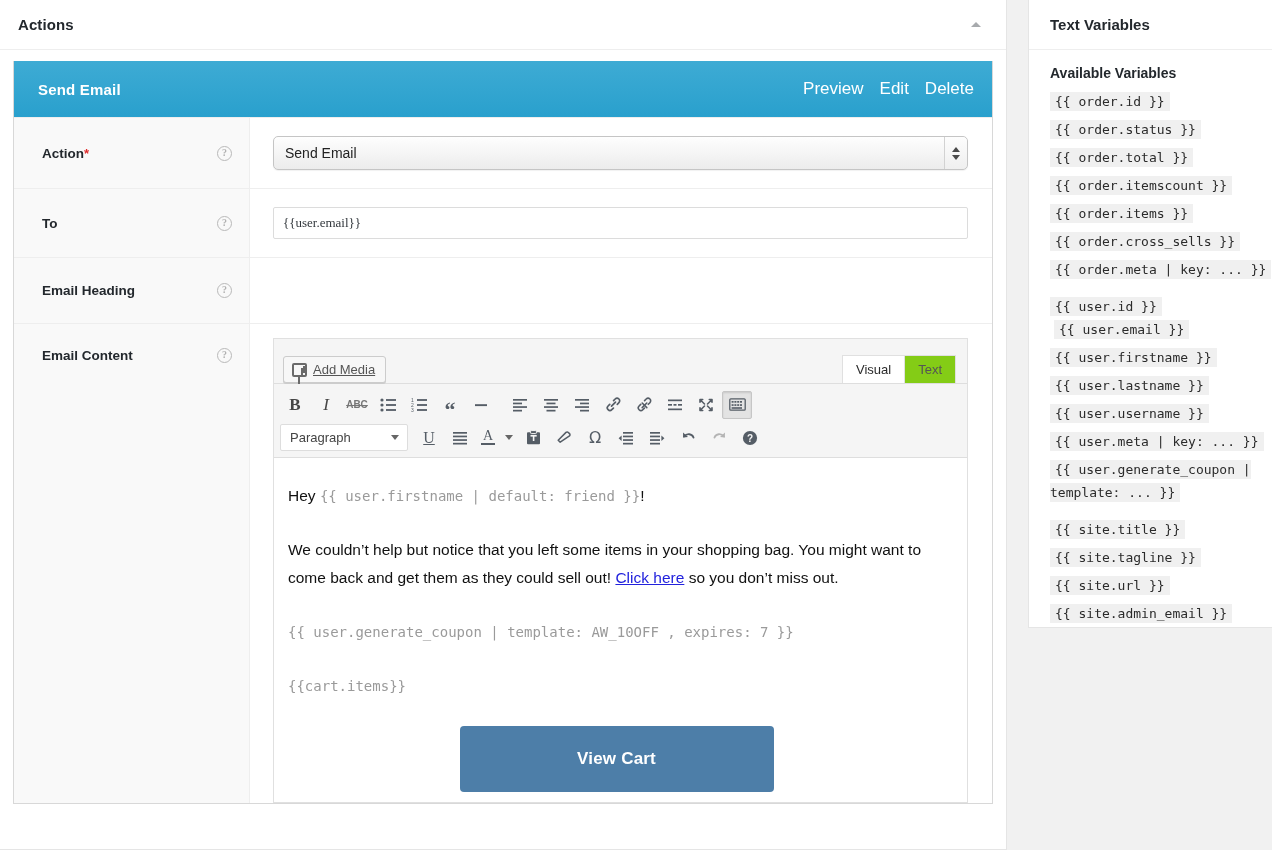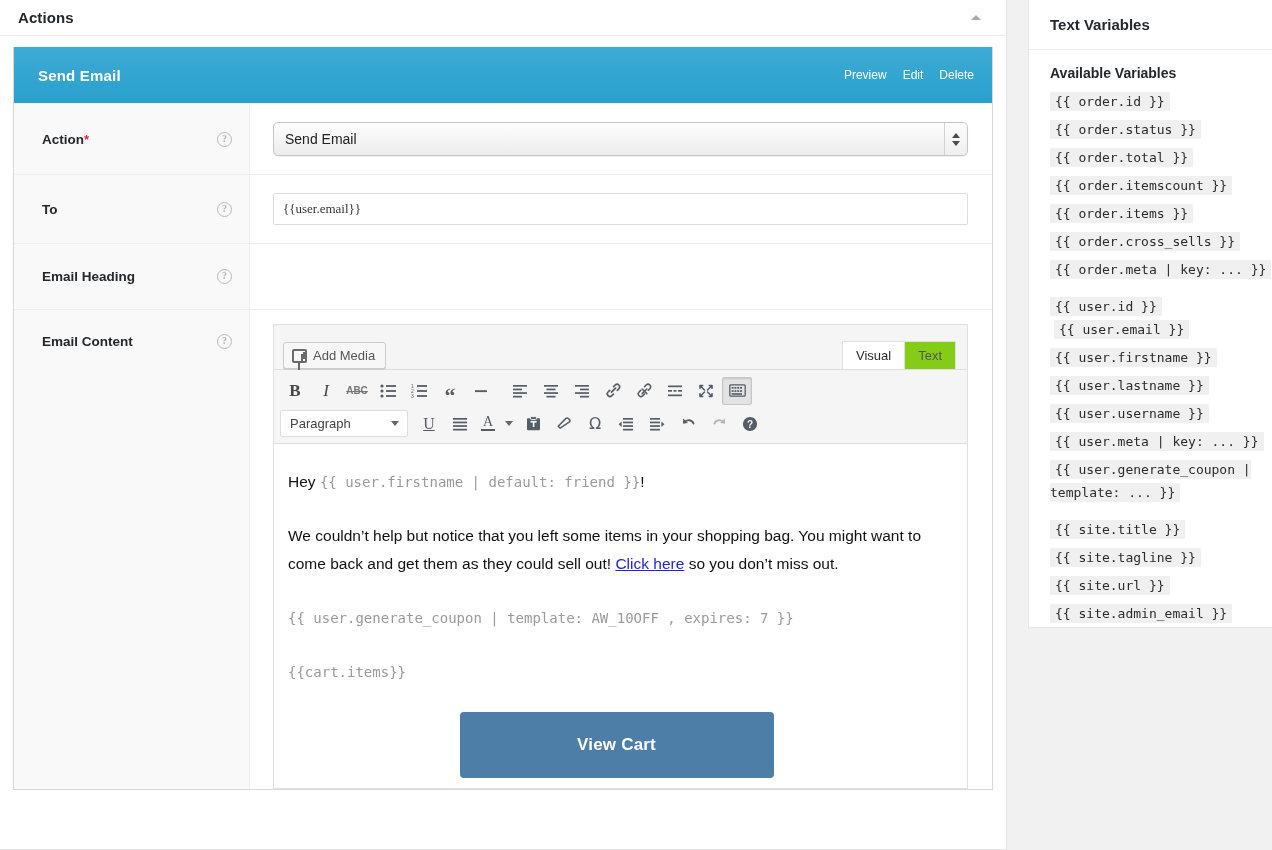--- a/index.html
+++ b/index.html
@@ -22,21 +22,21 @@
     position: absolute;
     left: 0; top: 0;
     width: 1007px;
     background: #ffffff;
     border: 1px solid #e5e5e5;
     border-left: none;
     border-top: none;
     min-height: 850px;
   }
   .actions-header {
-    height: 36px;
+    height: 50px;
     display: flex;
     align-items: center;
     justify-content: space-between;
     padding: 0 18px 0 18px;
     border-bottom: 1px solid #eeeeee;
     background: #fff;
   }
   .actions-title {
     font-size: 15px;
     font-weight: bold;
@@ -76,21 +76,21 @@
   }
   .action-card-title {
     font-size: 15px;
     font-weight: bold;
     color: #ffffff;
     letter-spacing: .2px;
   }
   .action-card-links { display: flex; gap: 16px; }
   .action-card-links a {
     color: #ffffff;
-    font-size: 12px;
+    font-size: 17px;
     text-decoration: none;
     cursor: pointer;
   }
 
   
   .field-row {
     display: flex;
     border-top: 1px solid #eeeeee;
     min-height: 66px;
   }
@@ -204,20 +204,21 @@
     gap: 6px;
     height: 27px;
     padding: 0 10px 0 8px;
     background: #f7f7f7;
     border: 1px solid #ccc;
     border-radius: 3px;
     font-size: 13px;
     color: #555;
     cursor: pointer;
     box-shadow: 0 1px 0 #ccc;
+    text-decoration: underline;
   }
   .media-icon { display:inline-block; width:15px; height:14px; position:relative; }
   .media-icon::before {
     content:""; position:absolute; left:0; top:0; width:11px; height:10px;
     border:2px solid #6a6a6a; border-radius:2px;
   }
   .media-icon::after {
     content:""; position:absolute; left:9px; top:5px; width:2px; height:7px;
     background:#6a6a6a;
     box-shadow: 2px -2px 0 0 #6a6a6a, -3px 9px 0 0 #6a6a6a;

